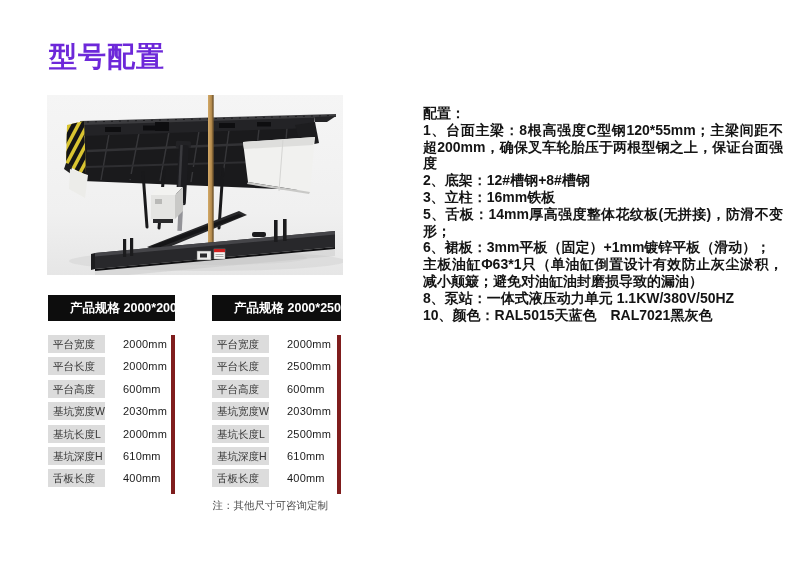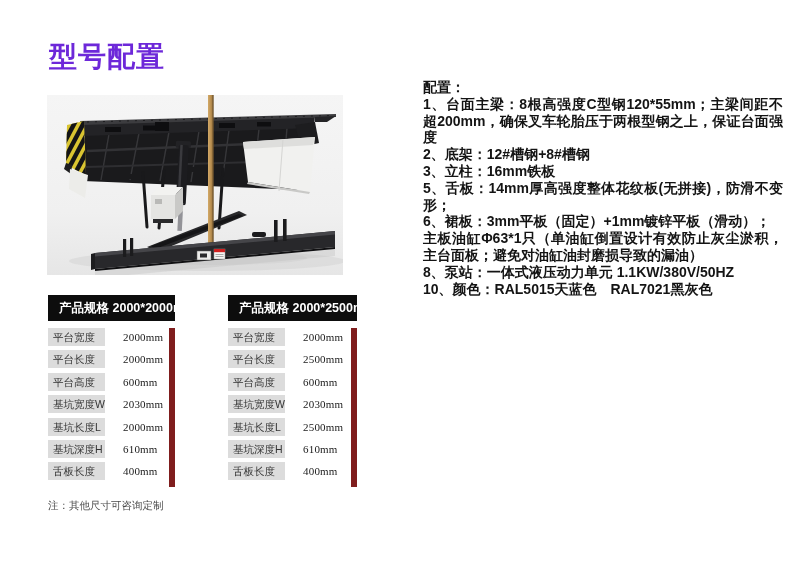--- a/index.html
+++ b/index.html
@@ -16,41 +16,41 @@
   .page-title{
     position:absolute;left:49px;top:38px;margin:0;
     font-size:28px;font-weight:bold;color:#6d28d9;letter-spacing:1px;
   }
   .product-image{
     position:absolute;left:47px;top:95px;width:296px;height:180px;
   }
   
   .spec-table{position:absolute;top:295px;}
   .spec-table.t1{left:48px;width:127px;}
-  .spec-table.t2{left:228px;width:129px;}
+  .spec-table.t2{left:212px;width:129px;}
   .spec-header{
     background:var(--th-bg);color:#ffffff;font-weight:bold;font-size:12.5px;
-    height:26px;line-height:26px;padding-left:11px;white-space:nowrap;
-  }
-  .spec-rows{margin-top:7px;border-right:6px solid #7f1d1d;padding-bottom:2px;}
+    height:26px;line-height:26px;padding-left:22px;white-space:nowrap;
+  }
+  .spec-rows{margin-top:14px;border-right:4px solid #7f1d1d;padding-bottom:2px;}
   .spec-row{display:flex;height:18px;margin-bottom:4.4px;align-items:center;}
   .spec-label{
     width:57px;box-sizing:border-box;background:var(--label-bg);
     font-size:10.5px;color:#333;line-height:18px;height:18px;padding-left:5px;white-space:nowrap;
   }
   .spec-value{
-    margin-left:18px;font-size:11px;color:#1a1a1a;letter-spacing:.2px;white-space:nowrap;font-family:Liberation Serif, serif;
+    margin-left:18px;font-size:11px;color:#1a1a1a;letter-spacing:.2px;white-space:nowrap;
   }
   .custom-note{
-    position:absolute;left:48px;top:499px;width:280px;text-align:left;
+    position:absolute;left:48px;top:499px;width:280px;text-align:right;
     font-size:10.5px;color:#4a4a4a;
   }
   
   .config-col{
-    position:absolute;left:423px;top:79px;width:360px;
+    position:absolute;left:423px;top:105px;width:360px;
     font-size:14px;line-height:16.8px;font-weight:bold;color:#141414;
     text-align:justify;
   }
   .config-col p{margin:0;}
   .cfg-highlight{color:var(--red);}
 </style>
 </head>
 <body>
 
 <h1 class="page-title">型号配置</h1>
@@ -245,17 +245,17 @@
 <div class="custom-note">注：其他尺寸可咨询定制</div>
 
 <div class="config-col">
   <p class="cfg-heading">配置：</p>
   <div>
       <p class="cfg-item">1、台面主梁：8根高强度C型钢120*55mm；主梁间距不超200mm，确保叉车轮胎压于两根型钢之上，保证台面强度</p>
       <p class="cfg-item">2、底架：12#槽钢+8#槽钢</p>
       <p class="cfg-item">3、立柱：16mm铁板</p>
       <p class="cfg-item">5、舌板：14mm厚高强度整体花纹板(无拼接)，防滑不变形；</p>
       <p class="cfg-item">6、裙板：3mm平板（固定）+1mm镀锌平板（滑动）；</p>
-      <p class="cfg-item">主板油缸Φ63*1只（单油缸倒置设计有效防止灰尘淤积，主台面板；避免对油缸油封磨损导致的漏油）</p>
+      <p class="cfg-item">主板油缸Φ63*1只（单油缸倒置设计有效防止灰尘淤积，减小颠簸；避免对油缸油封磨损导致的漏油）</p>
       <p class="cfg-item">8、泵站：一体式液压动力单元 1.1KW/380V/50HZ</p>
       <p class="cfg-item">10、颜色：RAL5015天蓝色　RAL7021黑灰色</p>
     </div>
 </div>
 
 </body></html>

